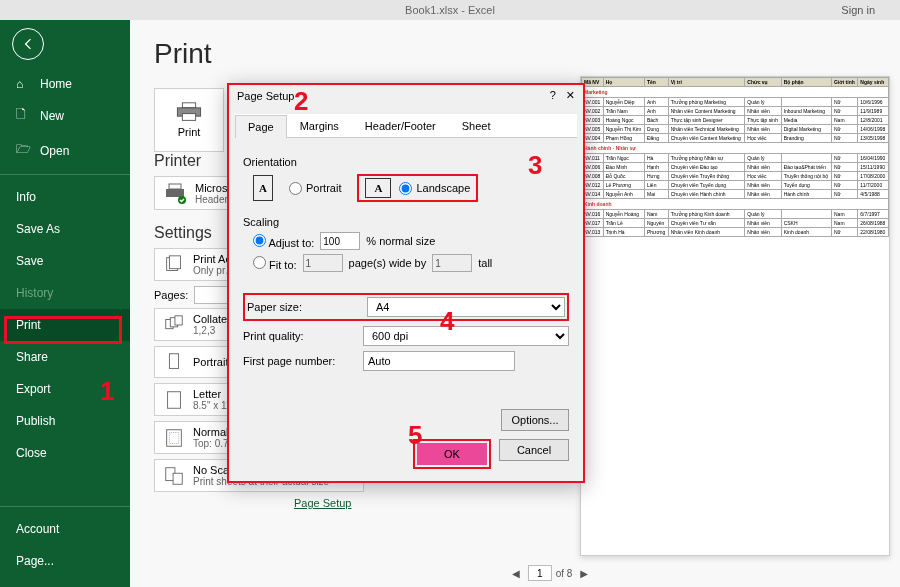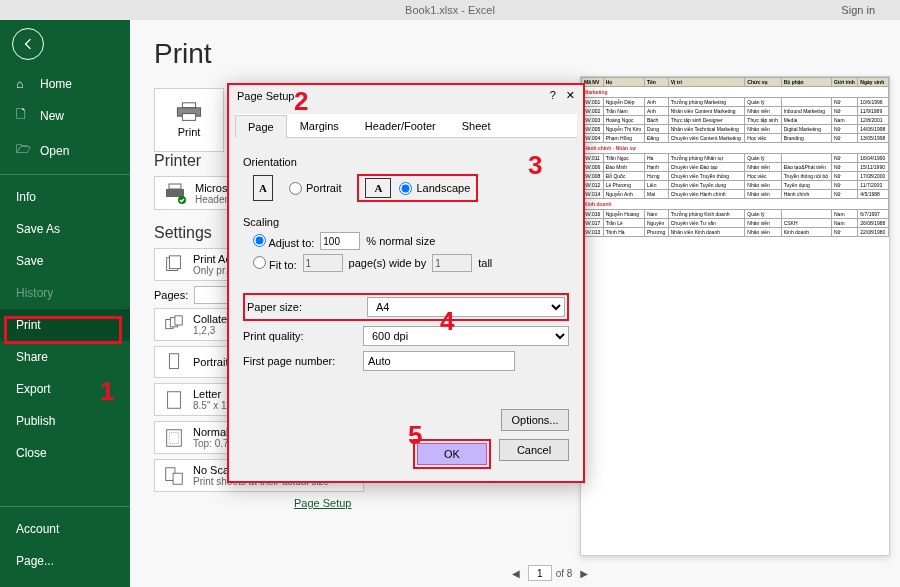--- a/index.html
+++ b/index.html
@@ -65,21 +65,21 @@
 .orient-row label { display: flex; align-items: center; gap: 4px; font-size: 11px; }
 .scale-row { display: flex; align-items: center; gap: 6px; margin: 4px 0 4px 10px; font-size: 11px; }
 .scale-row input[type=number], .scale-row input[type=text] { width: 40px; height: 18px; border: 1px solid #aaa; font-size: 10px; padding: 0 2px; }
 .field-row { display: flex; align-items: center; gap: 20px; margin: 5px 0; font-size: 11px; }
 .field-row .lbl { width: 100px; }
 .field-row select, .field-row input { flex: 1; height: 20px; border: 1px solid #aaa; font-size: 11px; padding: 0 4px; background: #fff; }
 .field-row.paper { border: 2px solid #e81123; padding: 2px; }
 .dlg-buttons { position: absolute; bottom: 12px; right: 14px; display: flex; gap: 8px; }
 .dlg-buttons button { width: 70px; height: 22px; border: 1px solid #999; background: #e6e6e6; font-size: 11px; cursor: pointer; }
 .ok-wrap { border: 2.5px solid #e81123; padding: 2px; display: inline-block; }
-.ok-wrap button { border: 1px solid #ec4899; background: #c4b5fd; }
+.ok-wrap button { border: 1px solid #ec4899; background: #ec4899; }
 .options-btn { position: absolute; right: 14px; bottom: 50px; width: 68px; height: 22px; border: 1px solid #999; background: #e6e6e6; font-size: 11px; cursor: pointer; }
 
 
 .anno { position: absolute; color: #e81123; font-size: 26px; font-weight: bold; z-index: 50; }
 .redbox { position: absolute; border: 3px solid #e81123; z-index: 40; pointer-events: none; }
 .land-box { position: absolute; border: 2.5px solid #e81123; z-index: 20; }
 </style>
 </head>
 <body>
 

